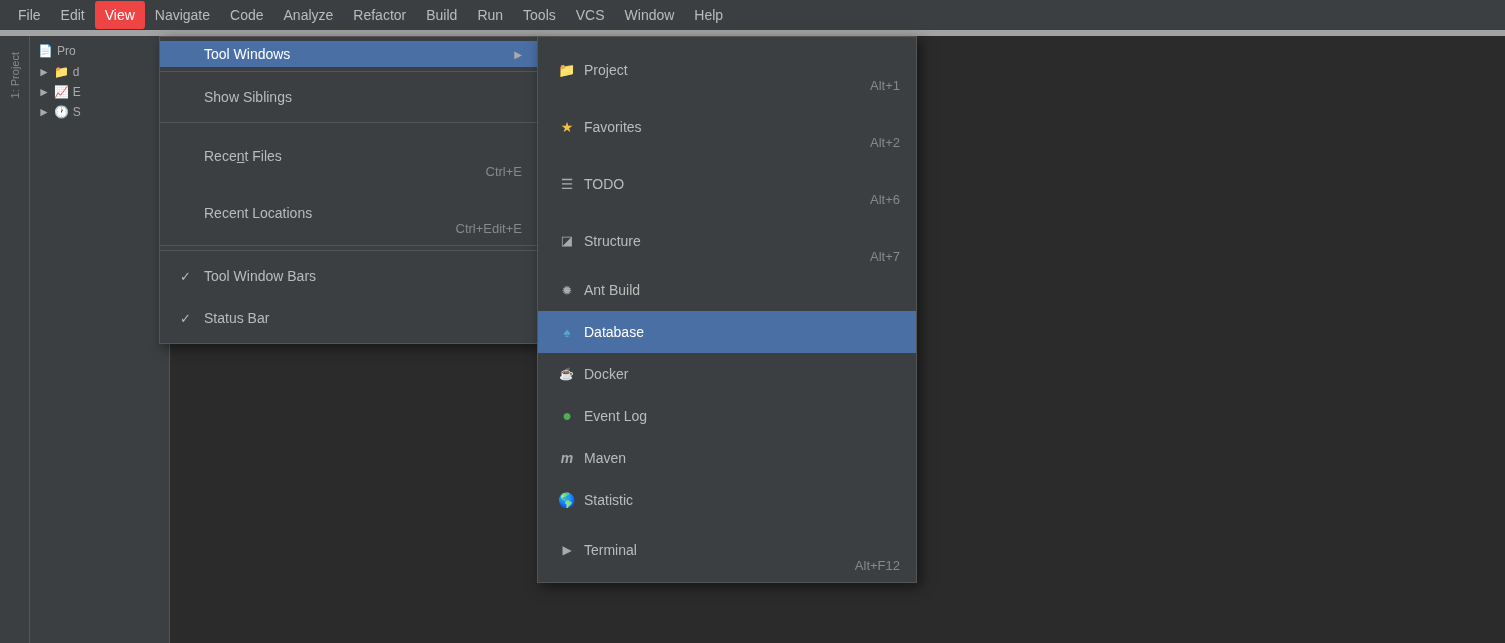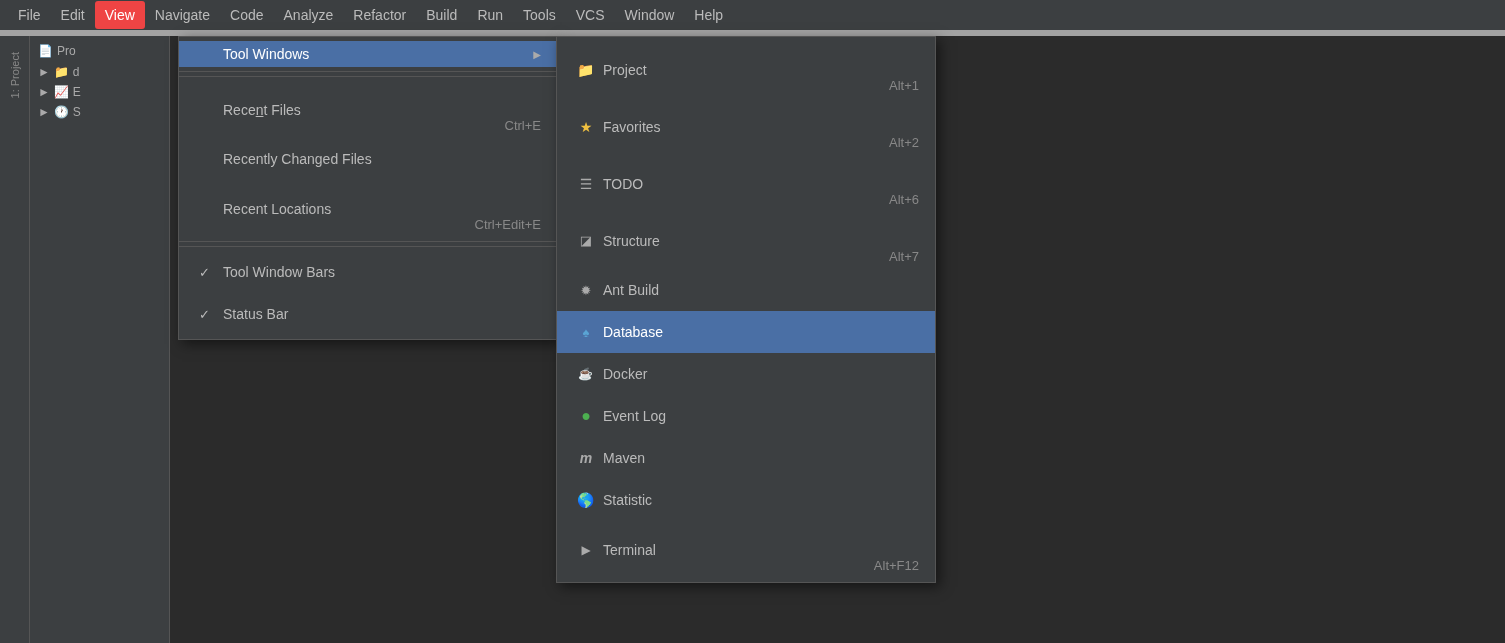--- a/index.html
+++ b/index.html
@@ -227,53 +227,53 @@
       <span>E</span>
     </div>
     <div class="project-tree-item">
       <span>►</span>
       <span style="color:#5aa4d4;">🕐</span>
       <span>S</span>
     </div>
   </div>
 </div>
 
-<div class="dropdown-container" style="left: 178px;">
+<div class="dropdown-container" style="left: 159px;">
 
   <div class="dropdown-primary">
 
     <div class="menu-item highlighted">
       <div class="menu-item-label">
         <span class="menu-check"></span>
         <span class="menu-item-text">Tool Windows</span>
       </div>
       <span class="menu-arrow">▶</span>
     </div>
 
     <div class="menu-separator"></div>
 
 
+    <div class="menu-item">
+      <div class="menu-item-label">
+        <span class="menu-check"></span>
+        <span class="menu-item-text">Show Siblings</span>
+      </div>
+      <span class="menu-item-shortcut"></span>
+    </div>
 
     <div class="menu-separator"></div>
 
     <div class="menu-item">
       <div class="menu-item-label">
         <span class="menu-check"></span>
         <span class="menu-item-text">Rece<u>n</u>t Files</span>
       </div>
       <span class="menu-item-shortcut">Ctrl+E</span>
     </div>
 
-    <div class="menu-item">
-      <div class="menu-item-label">
-        <span class="menu-check"></span>
-        <span class="menu-item-text">Recently Changed Files</span>
-      </div>
-      <span class="menu-item-shortcut"></span>
-    </div>
 
     <div class="menu-item">
       <div class="menu-item-label">
         <span class="menu-check"></span>
         <span class="menu-item-text">Recent Locations</span>
       </div>
       <span class="menu-item-shortcut">Ctrl+Edit+E</span>
     </div>
 
 

